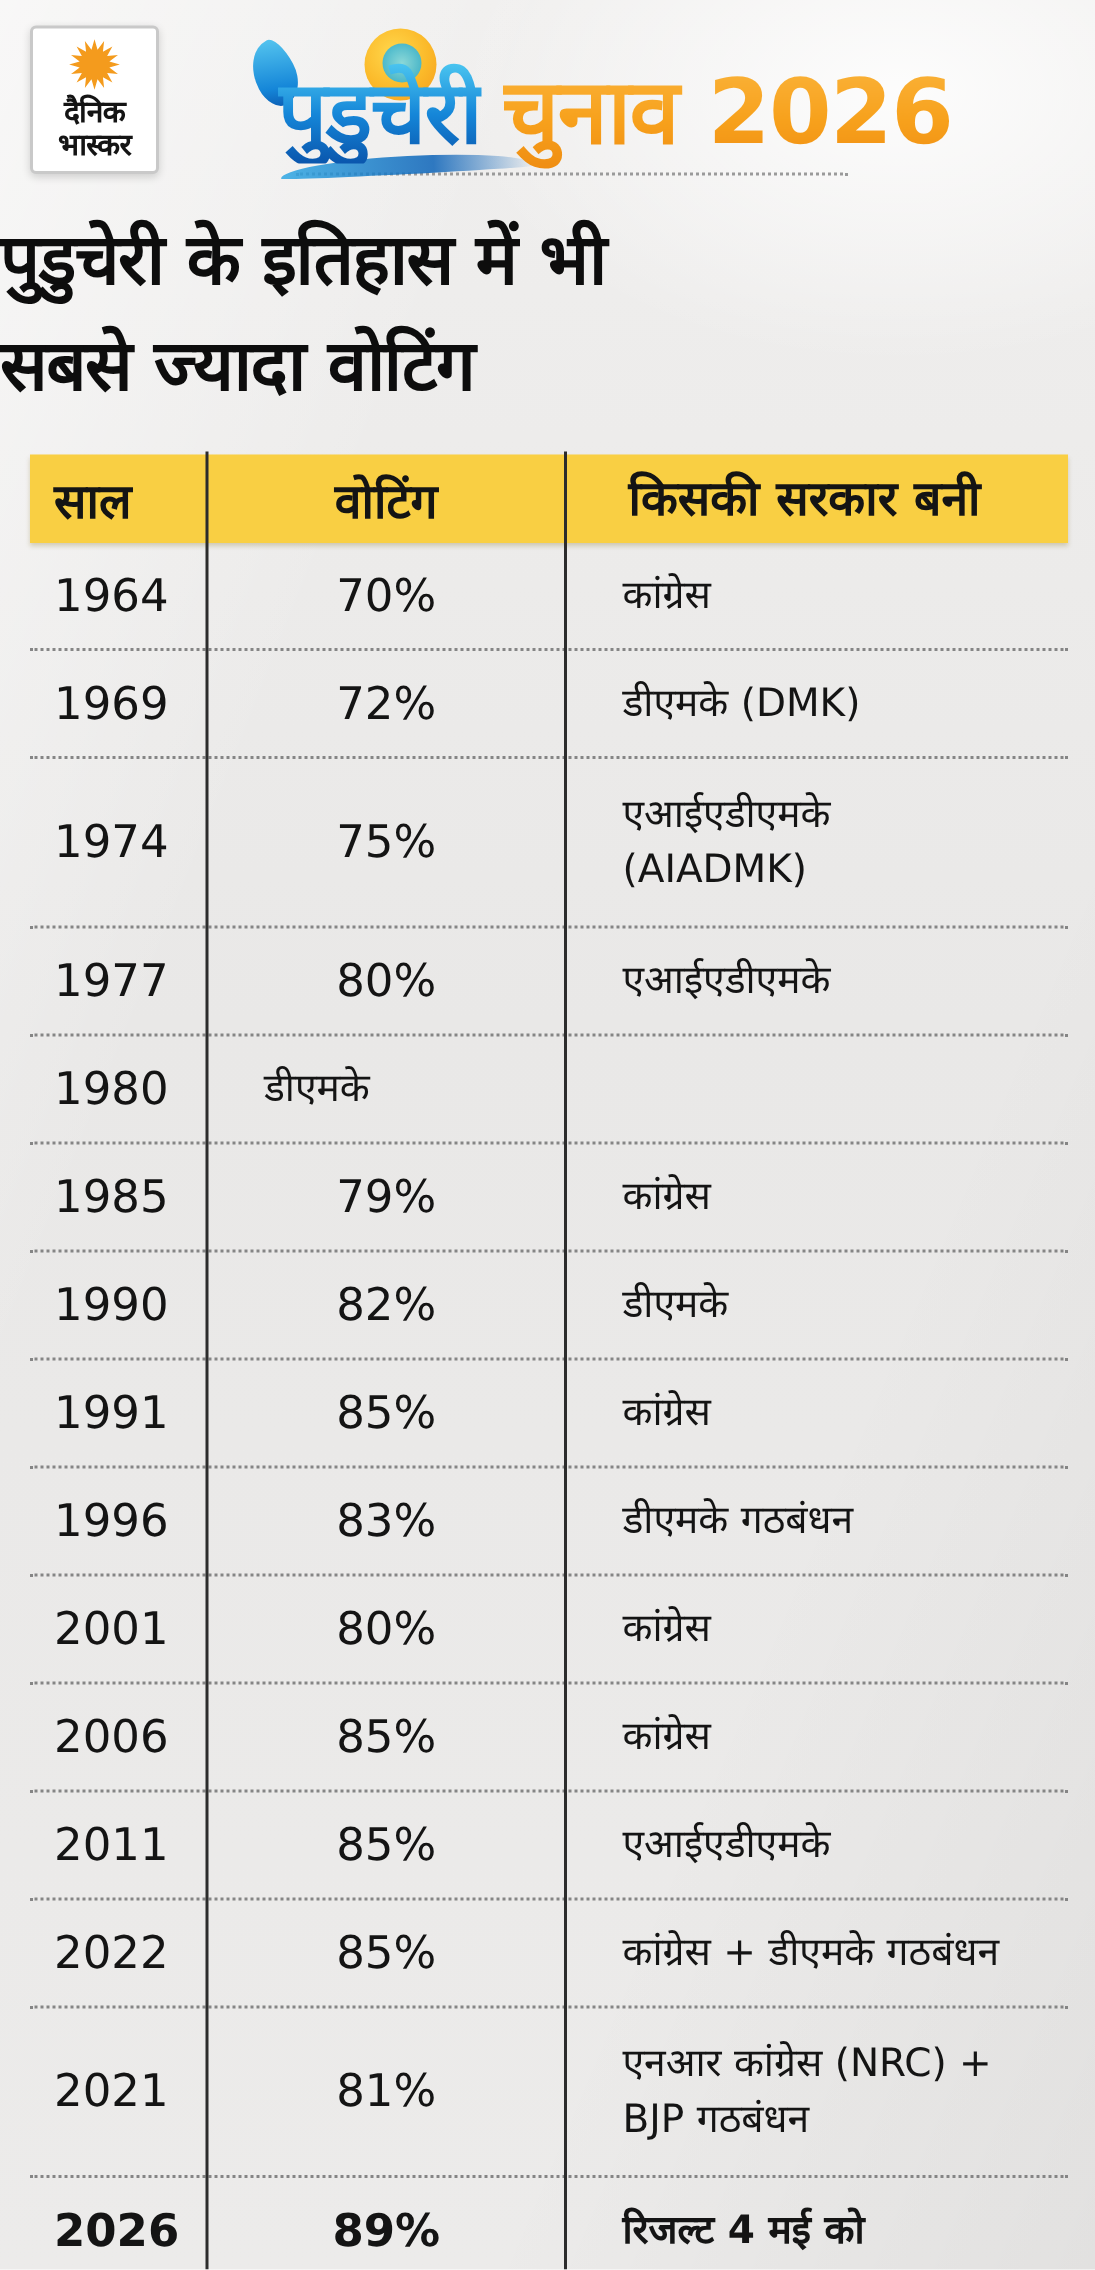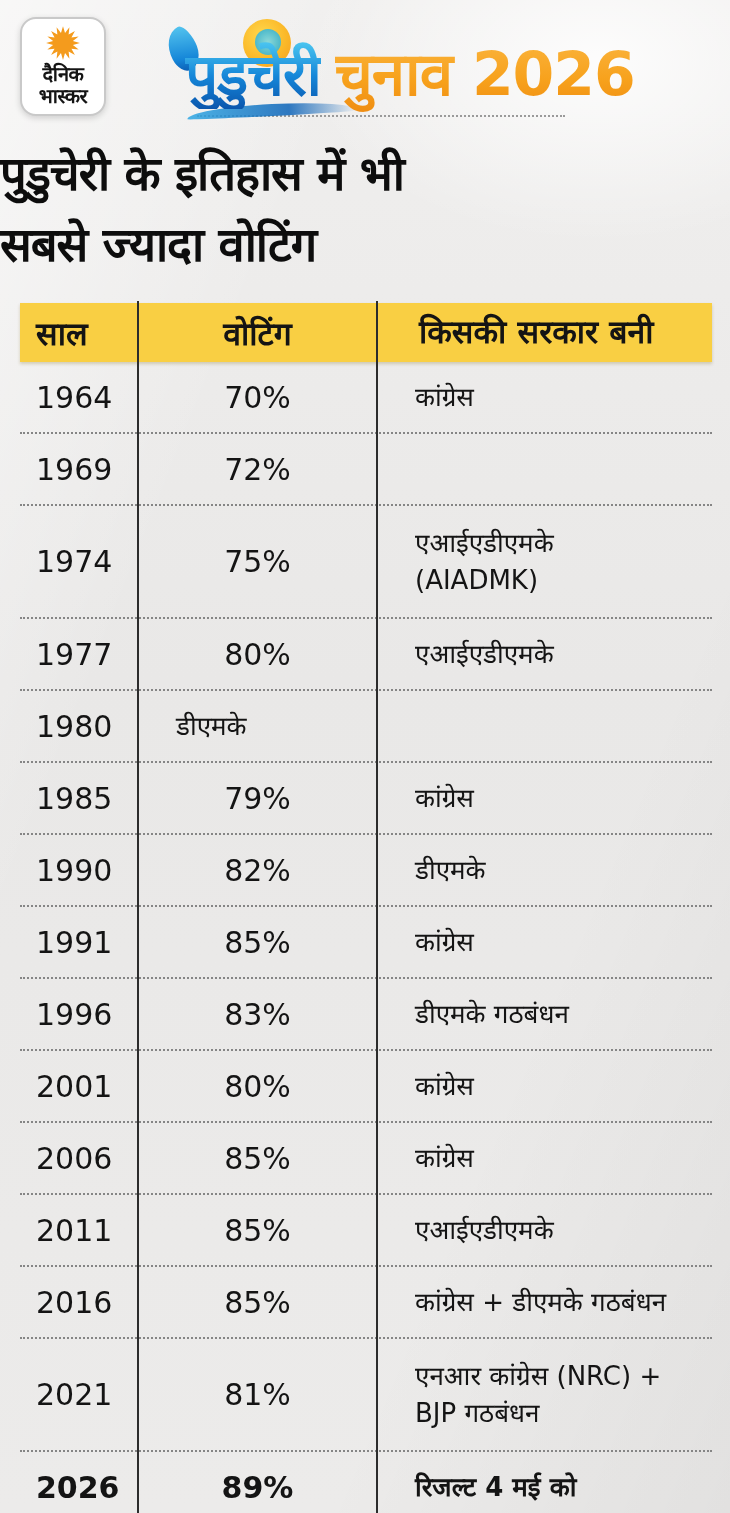--- a/index.html
+++ b/index.html
@@ -9,21 +9,21 @@
     background:
       radial-gradient(ellipse 420px 260px at 82% 4%, rgba(255,255,255,.85), rgba(255,255,255,0) 70%),
       linear-gradient(112deg, rgba(255,255,255,.55) 0%, rgba(255,255,255,0) 28%),
       linear-gradient(293deg, rgba(0,0,0,.045) 0%, rgba(0,0,0,0) 30%),
       linear-gradient(180deg,#f0efee 0%,#e9e8e7 45%,#ecebea 100%);
     color:#141414;
   }
   
   .brand-box{
     position:absolute;left:20px;top:17px;width:82px;height:95px;
-    background:#fff;border:2px solid #c9c9c9;border-radius:16px;
+    background:#fff;border:2px solid #c9c9c9;border-radius:4px;
     box-shadow:0 2px 6px rgba(0,0,0,.16);
     display:flex;flex-direction:column;align-items:center;justify-content:center;gap:2px;
   }
   .brand-sun{width:36px;height:36px;margin-top:-2px;}
   .brand-name{font-weight:800;font-size:20px;line-height:22px;text-align:center;letter-spacing:-.5px;}
   .event-lockup{
     position:absolute;left:190px;top:22px;width:440px;height:100px;
     display:flex;align-items:center;justify-content:center;gap:14px;
   }
   .stylized-wrap{position:relative;z-index:1;}
@@ -130,20 +130,21 @@
   <div class="tbody">
 
   <div class="row">
         <div class="cell c-year">1964</div>
         <div class="cell c-vote">70%</div>
         <div class="cell c-govt">कांग्रेस</div>
       </div>
       <div class="row">
         <div class="cell c-year">1969</div>
         <div class="cell c-vote">72%</div>
+        <div class="cell c-govt">डीएमके (DMK)</div>
       </div>
       <div class="row tall">
         <div class="cell c-year">1974</div>
         <div class="cell c-vote">75%</div>
         <div class="cell c-govt">एआईएडीएमके
 (AIADMK)</div>
       </div>
       <div class="row">
         <div class="cell c-year">1977</div>
         <div class="cell c-vote">80%</div>
@@ -182,21 +183,21 @@
         <div class="cell c-year">2006</div>
         <div class="cell c-vote">85%</div>
         <div class="cell c-govt">कांग्रेस</div>
       </div>
       <div class="row">
         <div class="cell c-year">2011</div>
         <div class="cell c-vote">85%</div>
         <div class="cell c-govt">एआईएडीएमके</div>
       </div>
       <div class="row">
-        <div class="cell c-year">2016</div>
+        <div class="cell c-year">2022</div>
         <div class="cell c-vote">85%</div>
         <div class="cell c-govt">कांग्रेस + डीएमके गठबंधन</div>
       </div>
       <div class="row tall">
         <div class="cell c-year">2021</div>
         <div class="cell c-vote">81%</div>
         <div class="cell c-govt">एनआर कांग्रेस (NRC) +
 BJP गठबंधन</div>
       </div>
       <div class="row bold">

